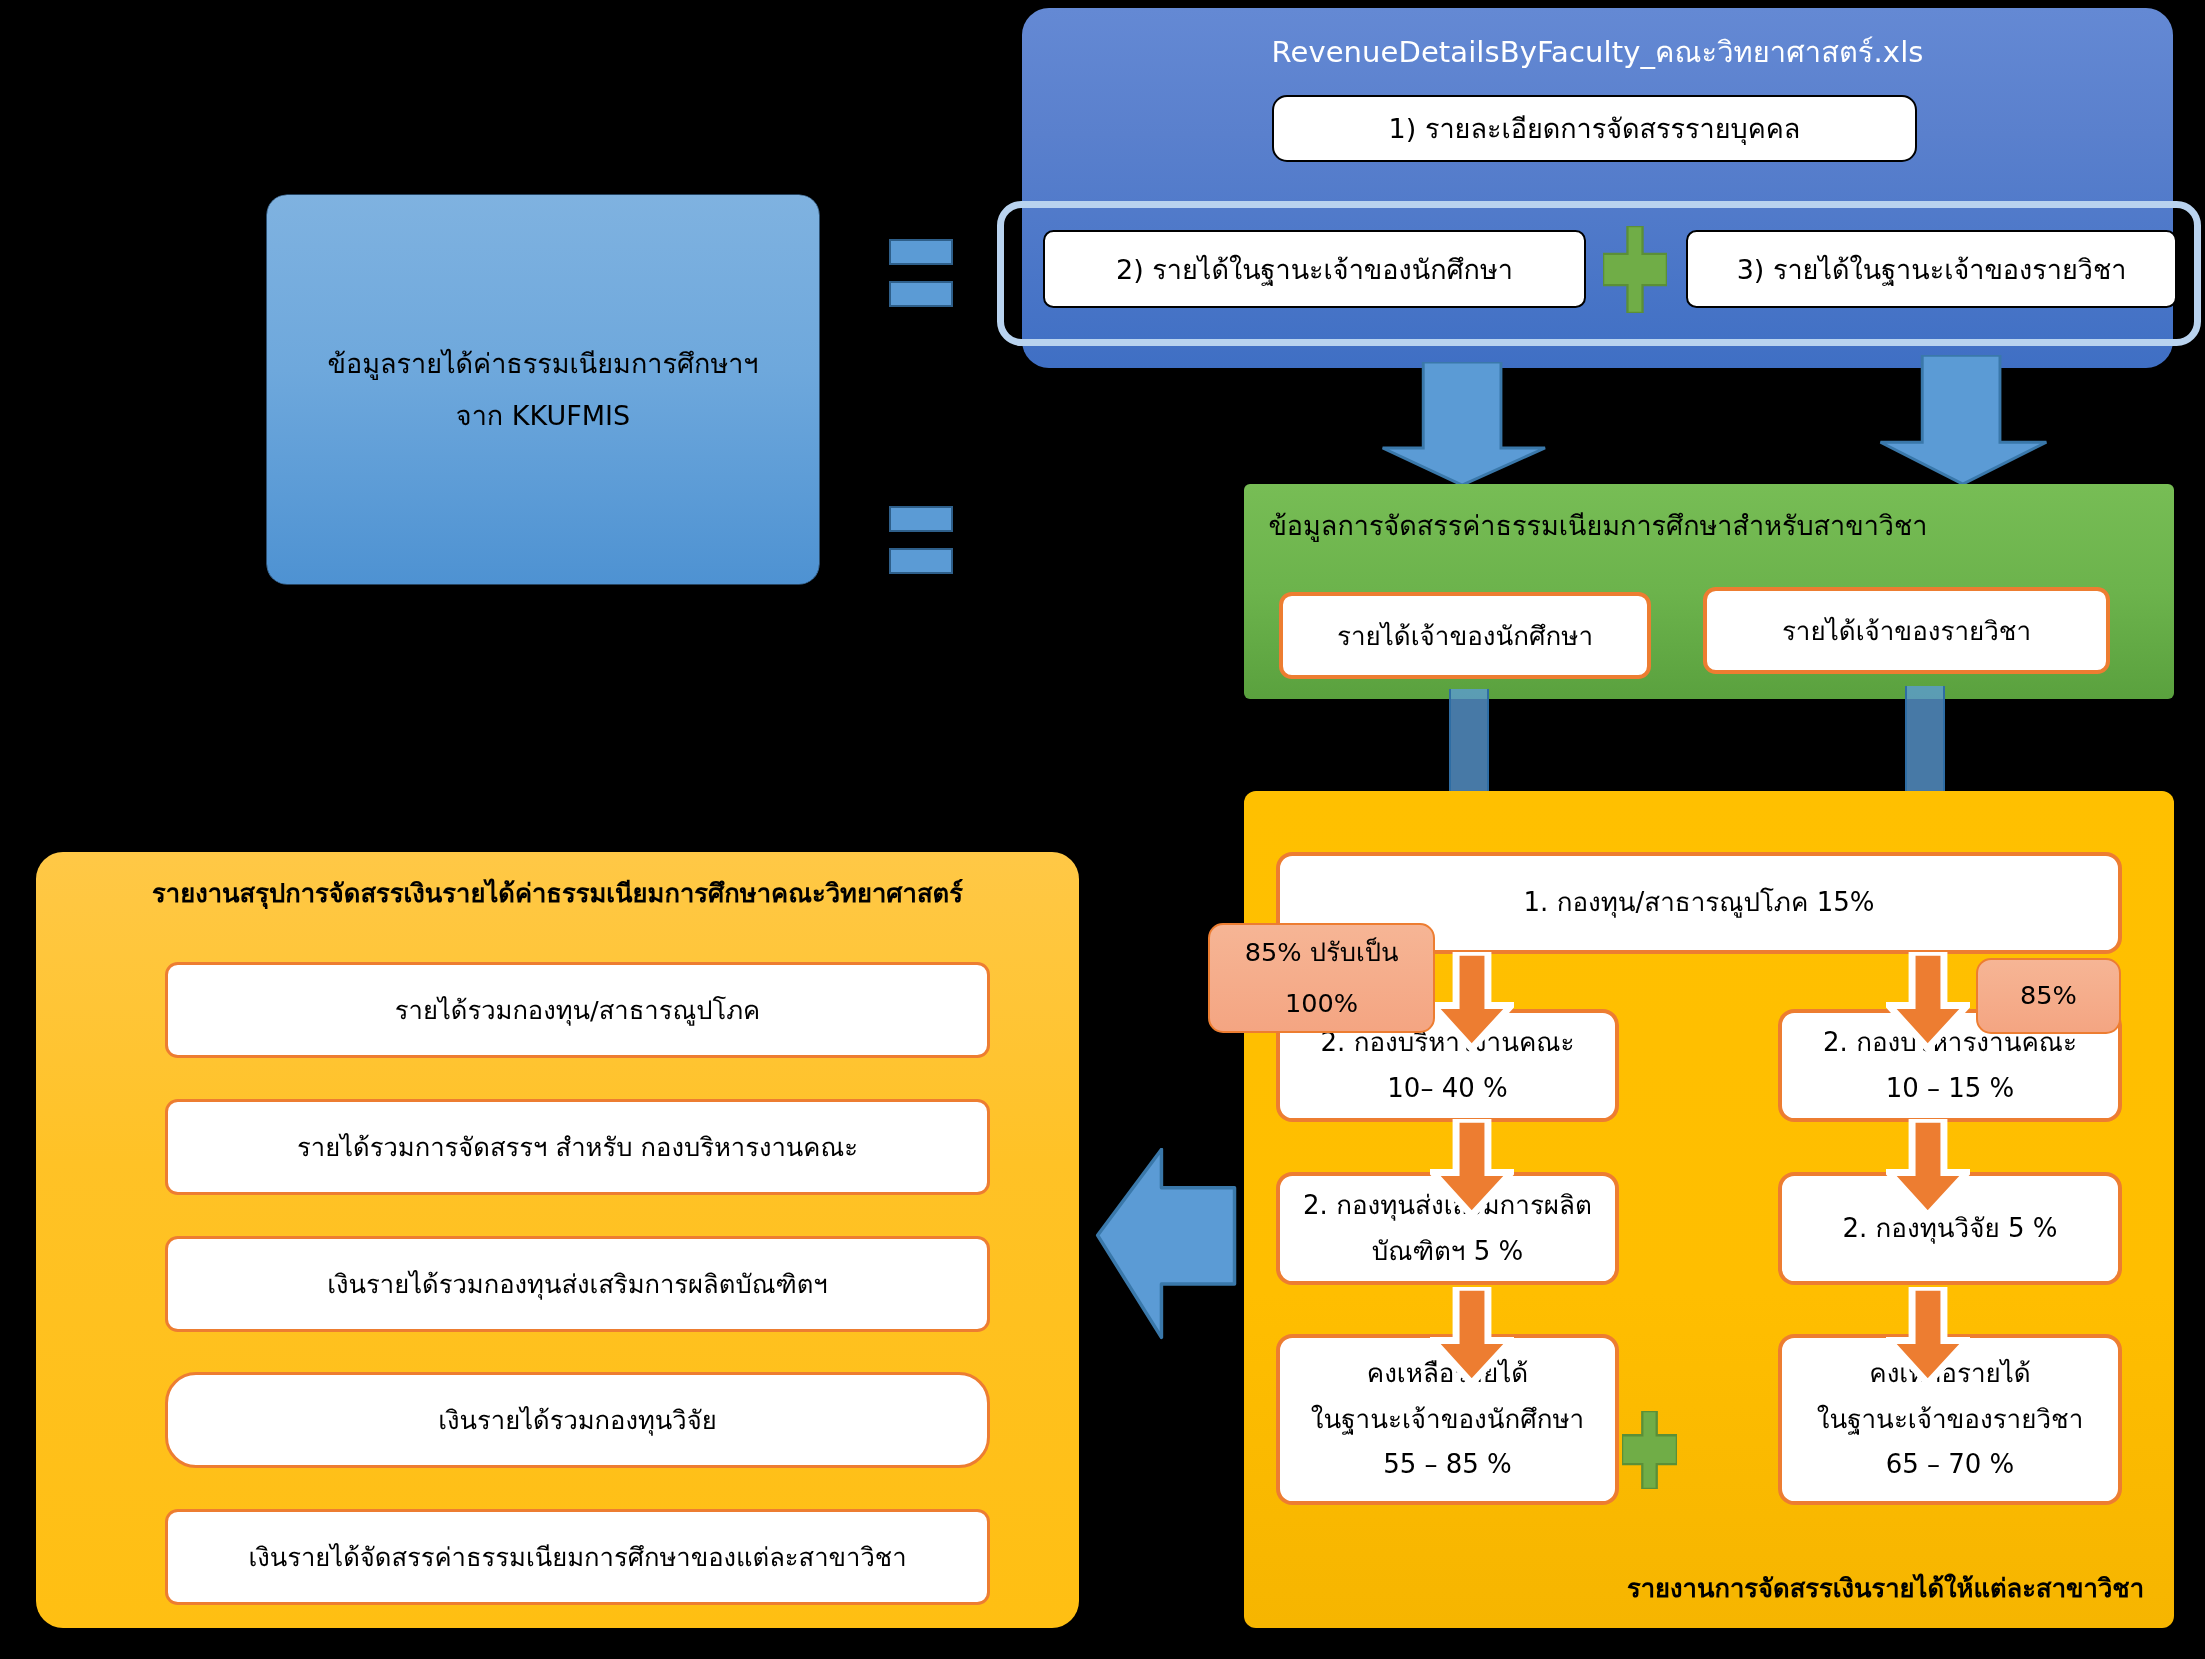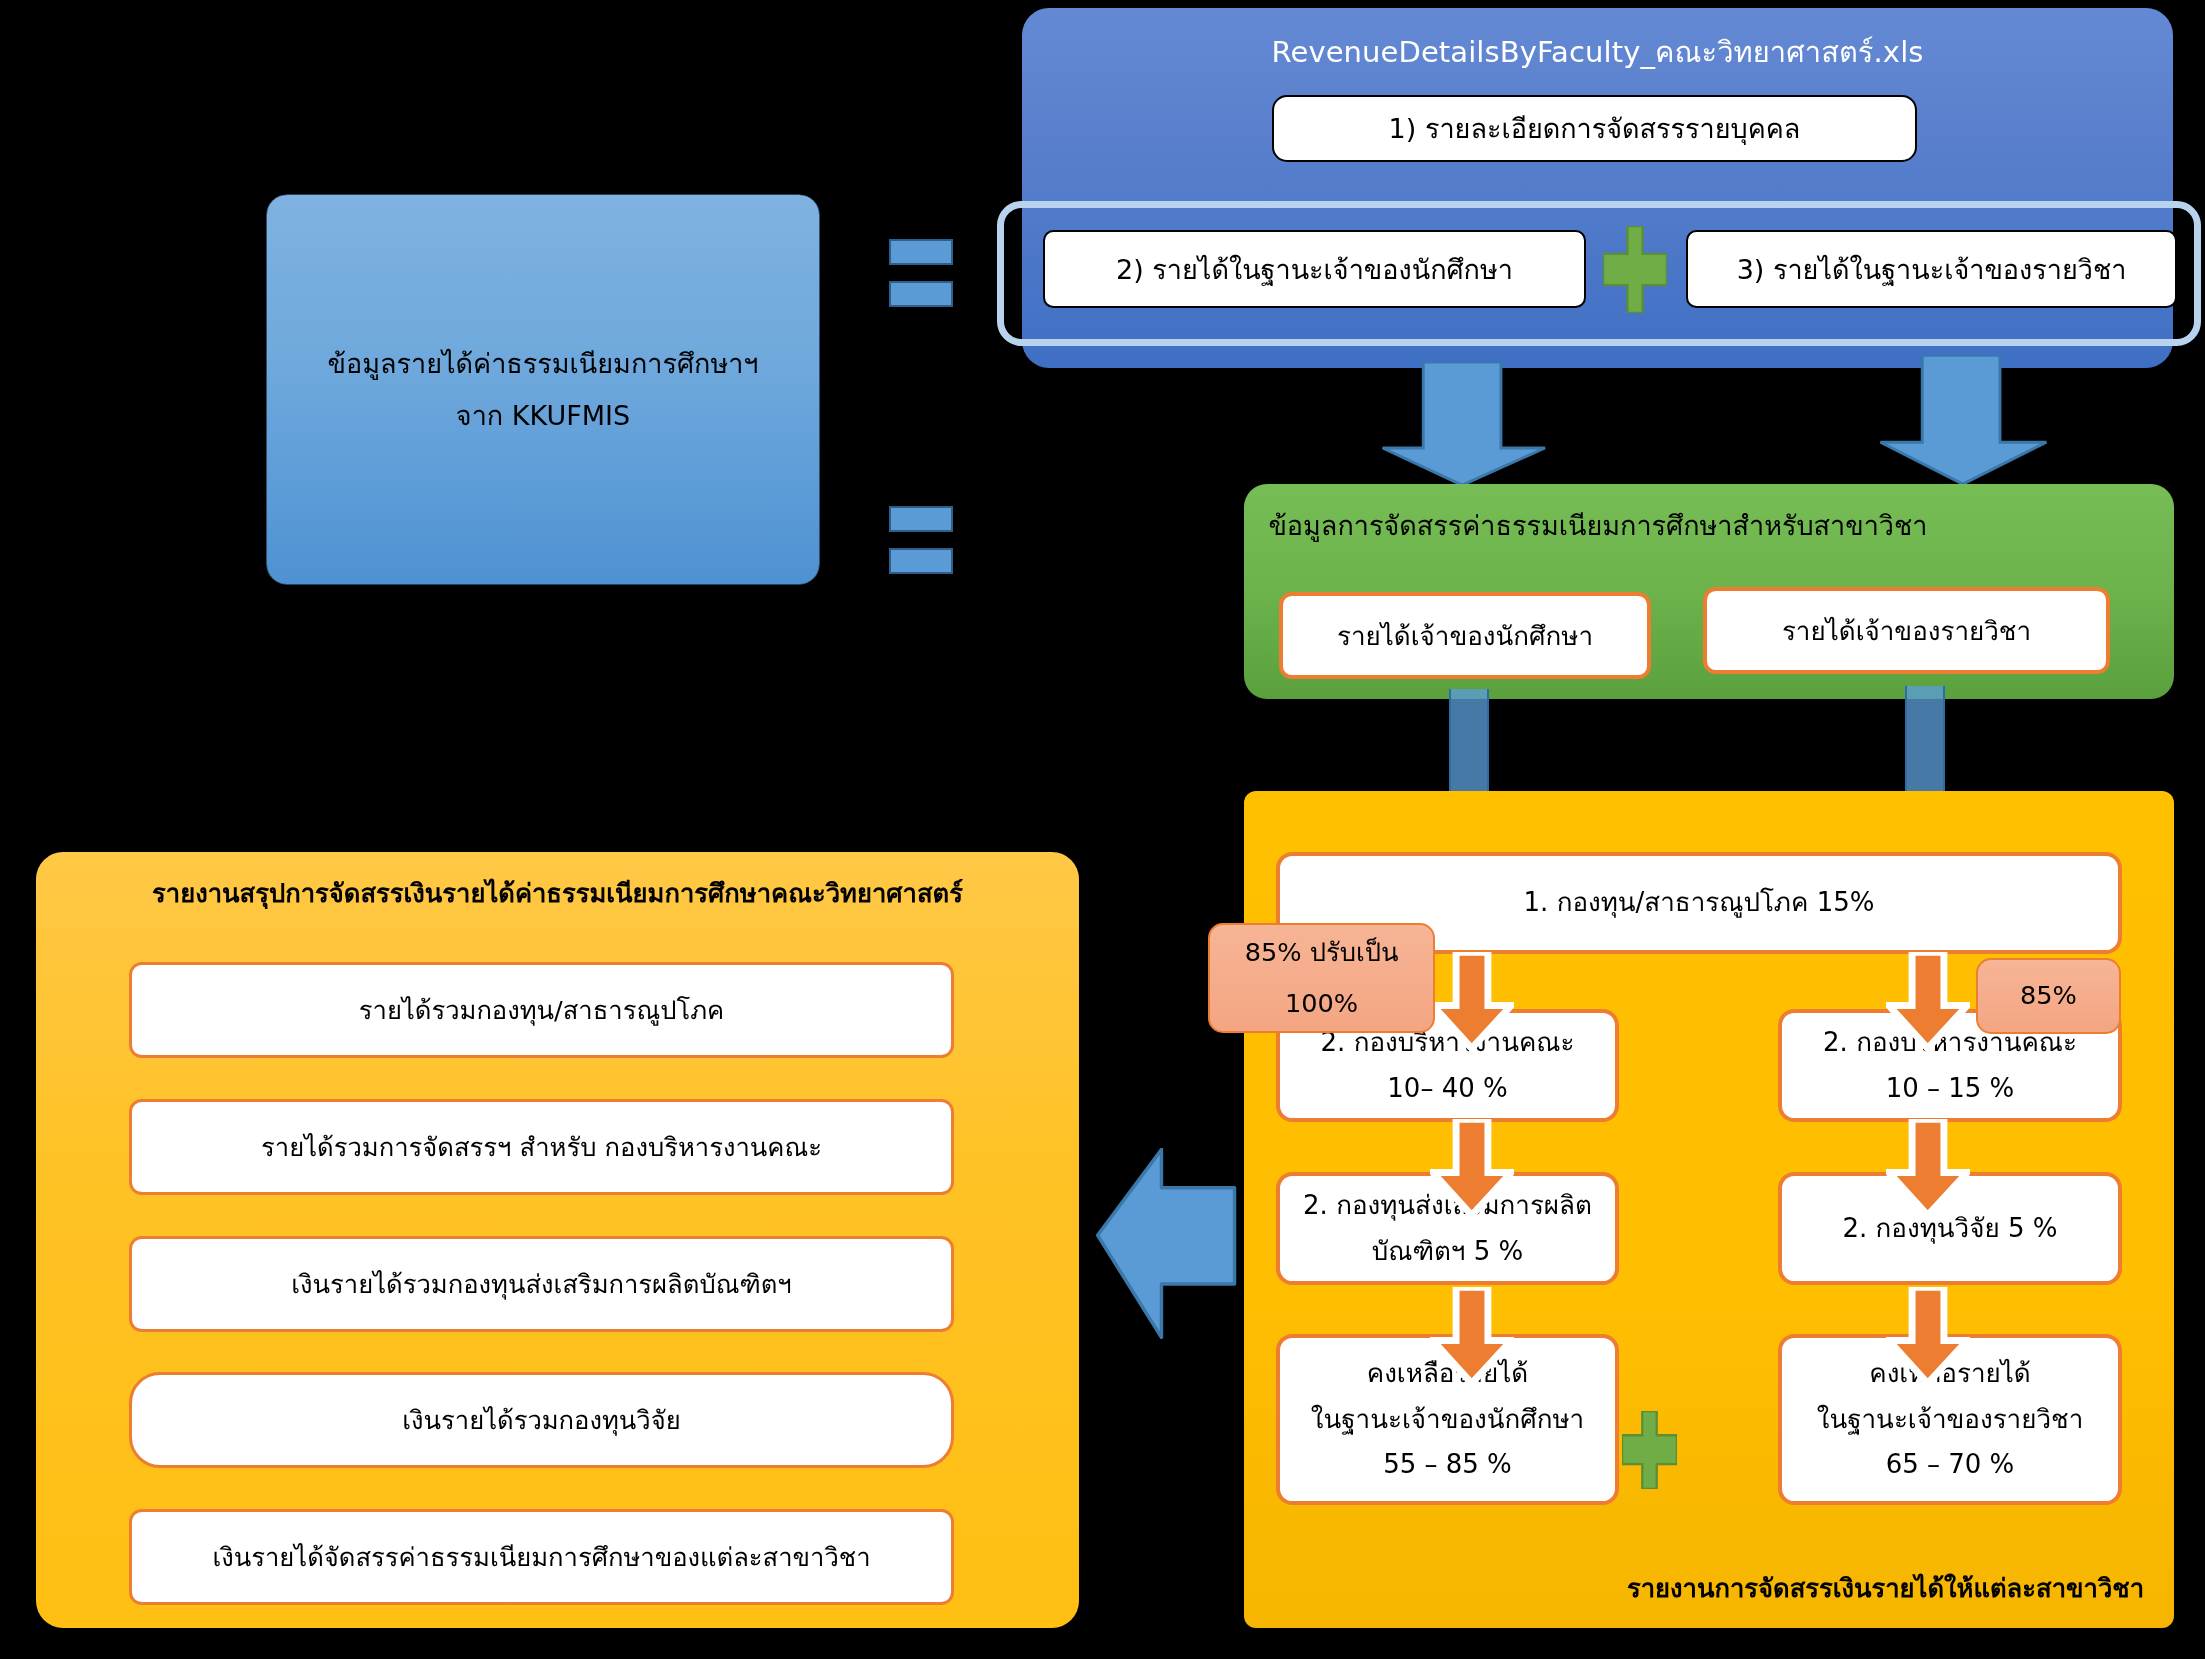--- a/index.html
+++ b/index.html
@@ -33,21 +33,21 @@
     display:flex;align-items:center;justify-content:center;text-align:center;
     font-size:27px;
   }
   .lightring{
     border:7.6px solid #b9d3ef;border-radius:24.4px;background:transparent;
   }
 
   
   .green-panel{
     background:linear-gradient(180deg,#77bd55 0%,#6cb34c 50%,#5aa13e 100%);
-    border-radius:23px;
+    border-radius:6px;
     padding-left:44px;
   }
   .green-title{position:absolute;left:24.4px;top:20px;font-size:27px;color:#000;}
   .wo-pill{
     background:#fff;border:4.1px solid #ed7d31;border-radius:12.8px;
     display:flex;align-items:center;justify-content:center;text-align:center;
     font-size:26px;
   }
 
   
@@ -61,20 +61,21 @@
   .yellow-panel{
     background:linear-gradient(180deg,#ffc846 0%,#ffc226 40%,#ffbf12 100%);
     border-radius:27px;
   }
   .yellow-title{position:absolute;left:0;right:0;top:21px;text-align:center;
                 font-size:25.6px;font-weight:700;}
   .row-pill{
     background:#fff;border:3.5px solid #ed7d31;border-radius:12.8px;
     display:flex;align-items:center;justify-content:center;text-align:center;
     font-size:25.6px;
+    margin-left:36px;
   }
 
   
   .flow-box{
     background:#fff;border:4.1px solid #ed7d31;border-radius:16.3px;
     display:flex;flex-direction:column;align-items:center;justify-content:center;
     text-align:center;font-size:26px;line-height:1.75;
   }
 
   

